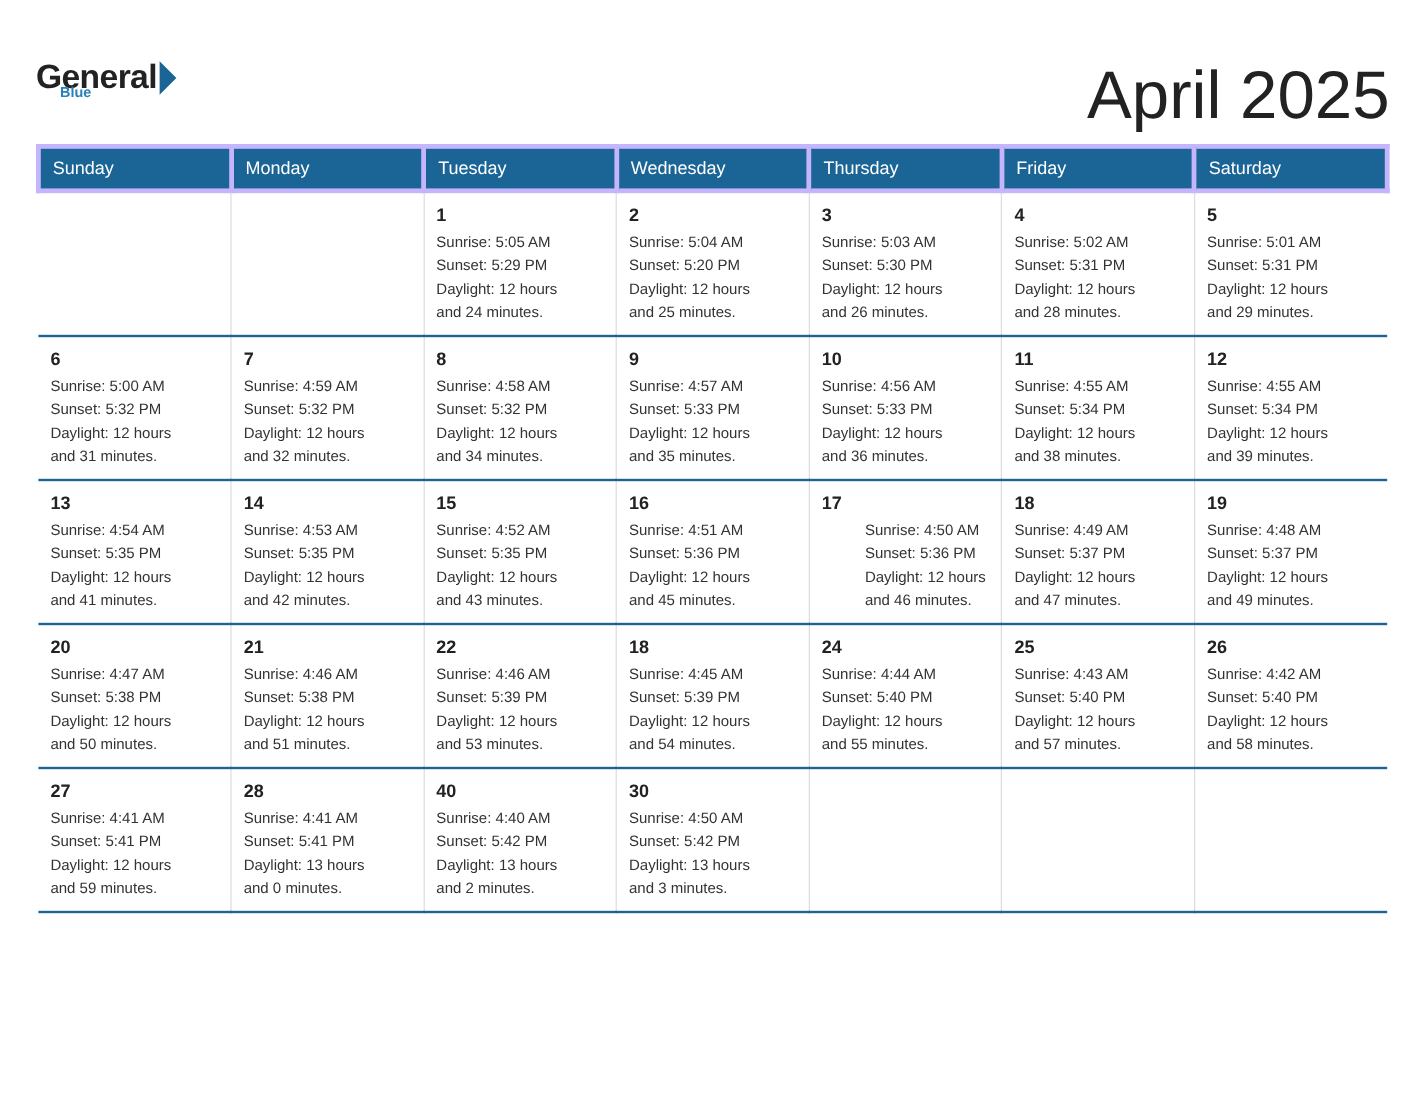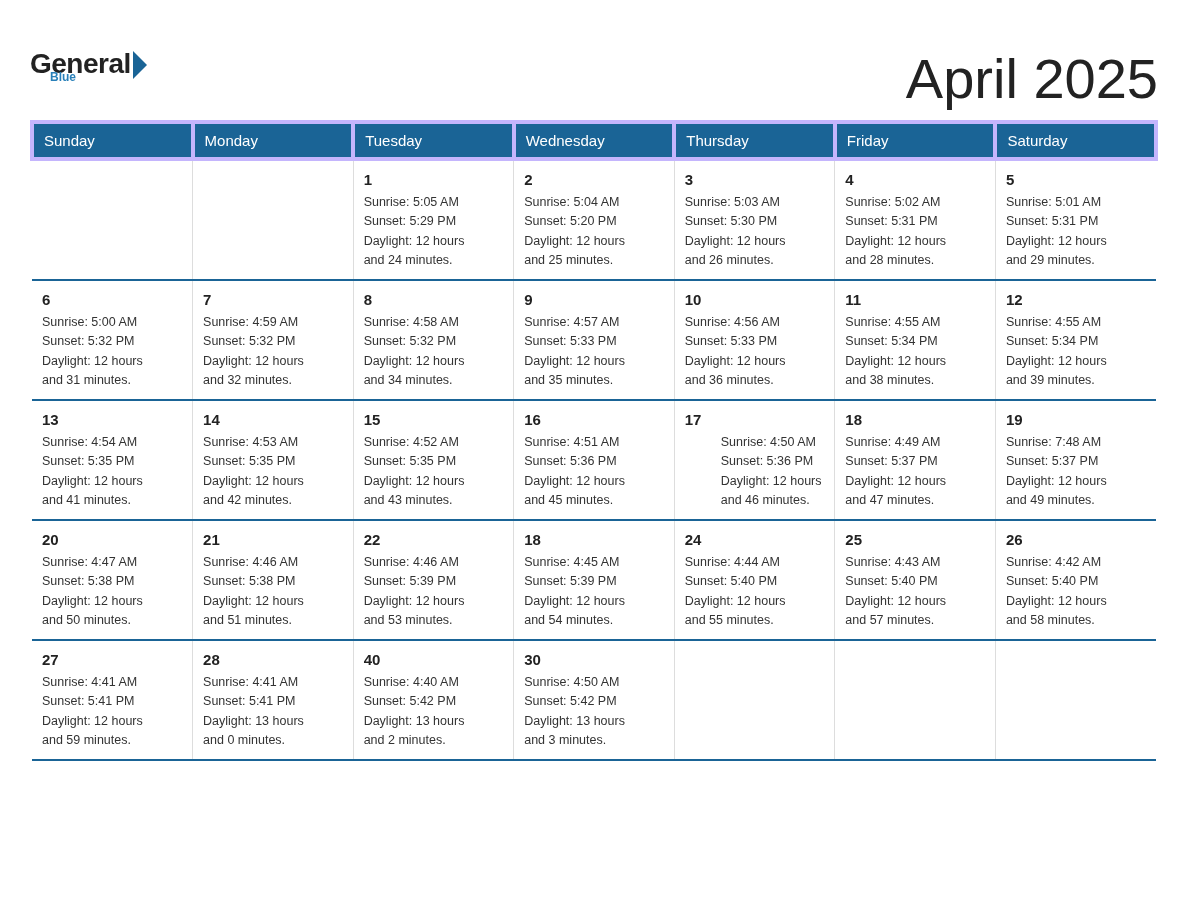--- a/index.html
+++ b/index.html
@@ -268,21 +268,21 @@
         </td>
         <td>
           <span class="day-num">18</span>
           <div class="day-info" style="white-space: pre-line;">Sunrise: 4:49 AM
 Sunset: 5:37 PM
 Daylight: 12 hours
 and 47 minutes.</div>
         </td>
         <td>
           <span class="day-num">19</span>
-          <div class="day-info" style="white-space: pre-line;">Sunrise: 7:48 AM
+          <div class="day-info" style="white-space: pre-line;">Sunrise: 4:48 AM
 Sunset: 5:37 PM
 Daylight: 12 hours
 and 49 minutes.</div>
         </td>
       </tr>
       <tr>
         <td>
           <span class="day-num">20</span>
           <div class="day-info" style="white-space: pre-line;">Sunrise: 4:47 AM
 Sunset: 5:38 PM

